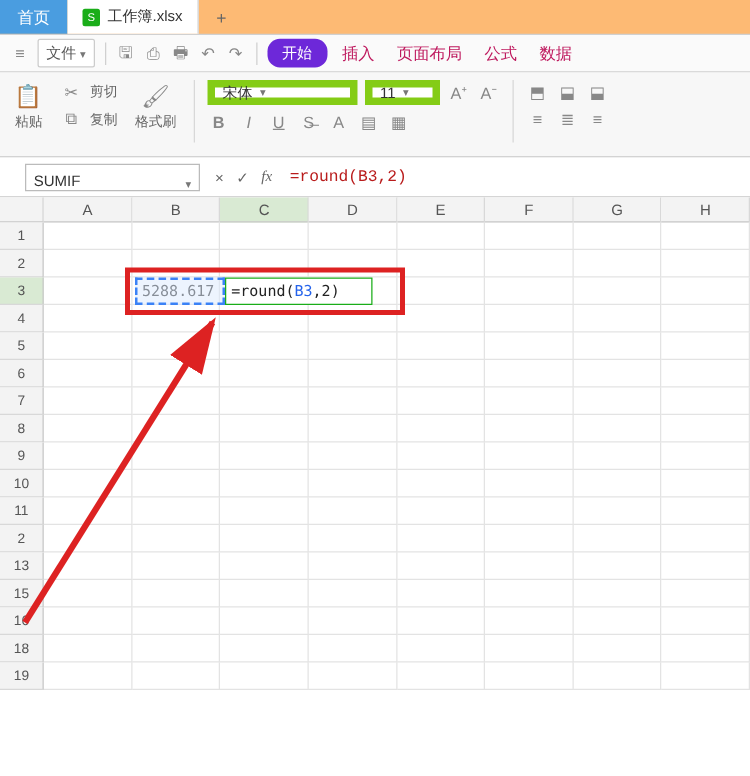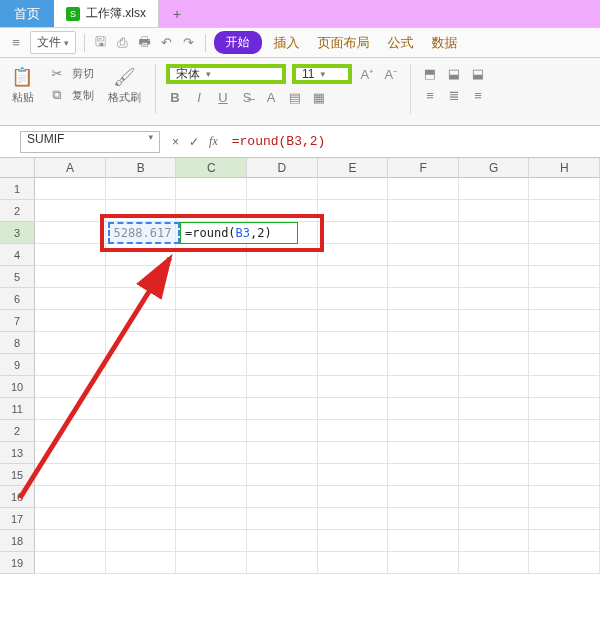--- a/index.html
+++ b/index.html
@@ -11,21 +11,21 @@
     width: 600px;
     height: 621px;
     overflow: hidden;
     position: relative;
   }
   
   .tabbar {
     display: flex;
     align-items: center;
     height: 28px;
-    background: #f0abfc;
+    background: #fdba74;
     border-bottom: 1px solid #d0d0d0;
     text-align: center;
   }
   .tab-home {
     background: #4a9de0;
     color: #fff;
     height: 100%;
     padding: 0 14px;
     display: flex;
     align-items: center;
@@ -70,60 +70,60 @@
     border-radius:2px;
     color:#555;
     background:#fff;
   }
   .qi { width:16px;height:16px;display:flex;align-items:center;justify-content:center;color:#888;font-size:13px;}
   .divider-v { width:1px;height:18px;background:#d0d0d0;margin:0 2px;}
   .pill-start {
     background:#6d28d9;color:#fff;
     padding:3px 12px;border-radius:10px;font-size:12px;
   }
-  .ribbon-tab { color:#a16207;padding:0 6px;font-size:13px;}
+  .ribbon-tab { color:#be185d;padding:0 6px;font-size:13px;}
   
   .ribbon {
     display:flex;
     align-items:flex-start;
     height:68px;
     padding:6px 8px 0 8px;
     background:#f7f7f7;
     border-bottom:1px solid #c7c7c7;
     gap:10px;
   }
   .rgroup { display:flex;flex-direction:column;gap:4px;}
   .rrow { display:flex;align-items:center;gap:6px;}
   .rlbl { font-size:11px;color:#666;}
   .bigbtn {
     display:flex;flex-direction:column;align-items:center;gap:2px;
     padding:2px 4px;color:#666;
   }
   .bigbtn .ic{width:22px;height:22px;display:flex;align-items:center;justify-content:center;font-size:18px;color:#888;}
   .sel {
-    border:4px solid #84cc16;background:#fff;height:20px;
+    border:6px solid #84cc16;background:#fff;height:20px;
     display:flex;align-items:center;padding:0 6px;font-size:12px;color:#333;
     gap:6px;
   }
   .sel.small{width:60px;}
   .sel.font{width:120px;}
   .caret{font-size:9px;color:#777;}
   .ribbon-ic{width:18px;height:18px;display:flex;align-items:center;justify-content:center;color:#888;font-size:13px;}
   .thinsep{width:1px;height:50px;background:#d8d8d8;}
   
   .fbar {
     display:flex;align-items:center;
     height:32px;
     border-bottom:1px solid #c7c7c7;
     background:#fff;
   }
   .namebox {
     width:140px;height:22px;margin-left:20px;
     border:1px solid #bbb;background:#fff;
-    display:flex;align-items:flex-start;justify-content:space-between;
+    display:flex;align-items:flex-end;justify-content:space-between;
     padding:0 6px;font-size:12px;color:#333;
   }
   .fbar-icons{display:flex;align-items:center;gap:10px;margin-left:12px;color:#666;}
   .fx{font-style:italic;font-family:serif;}
   .formula-input{
     flex:1;margin-left:8px;height:22px;
     display:flex;align-items:center;padding:0 6px;
     font-family:"SimSun","Courier New",monospace;font-size:13px;color:#b91c1c;
   }
   
@@ -446,31 +446,20 @@
         <div class="cell"></div>
         <div class="cell"></div>
         <div class="cell"></div>
         <div class="cell"></div>
         <div class="cell"></div>
         <div class="cell"></div>
         <div class="cell"></div>
         <div class="cell"></div>
       </div>
       <div class="row">
-        <div class="rh">17</div>
-        <div class="cell"></div>
-        <div class="cell"></div>
-        <div class="cell"></div>
-        <div class="cell"></div>
-        <div class="cell"></div>
-        <div class="cell"></div>
-        <div class="cell"></div>
-        <div class="cell"></div>
-      </div>
-      <div class="row">
         <div class="rh">18</div>
         <div class="cell"></div>
         <div class="cell"></div>
         <div class="cell"></div>
         <div class="cell"></div>
         <div class="cell"></div>
         <div class="cell"></div>
         <div class="cell"></div>
         <div class="cell"></div>
       </div>

